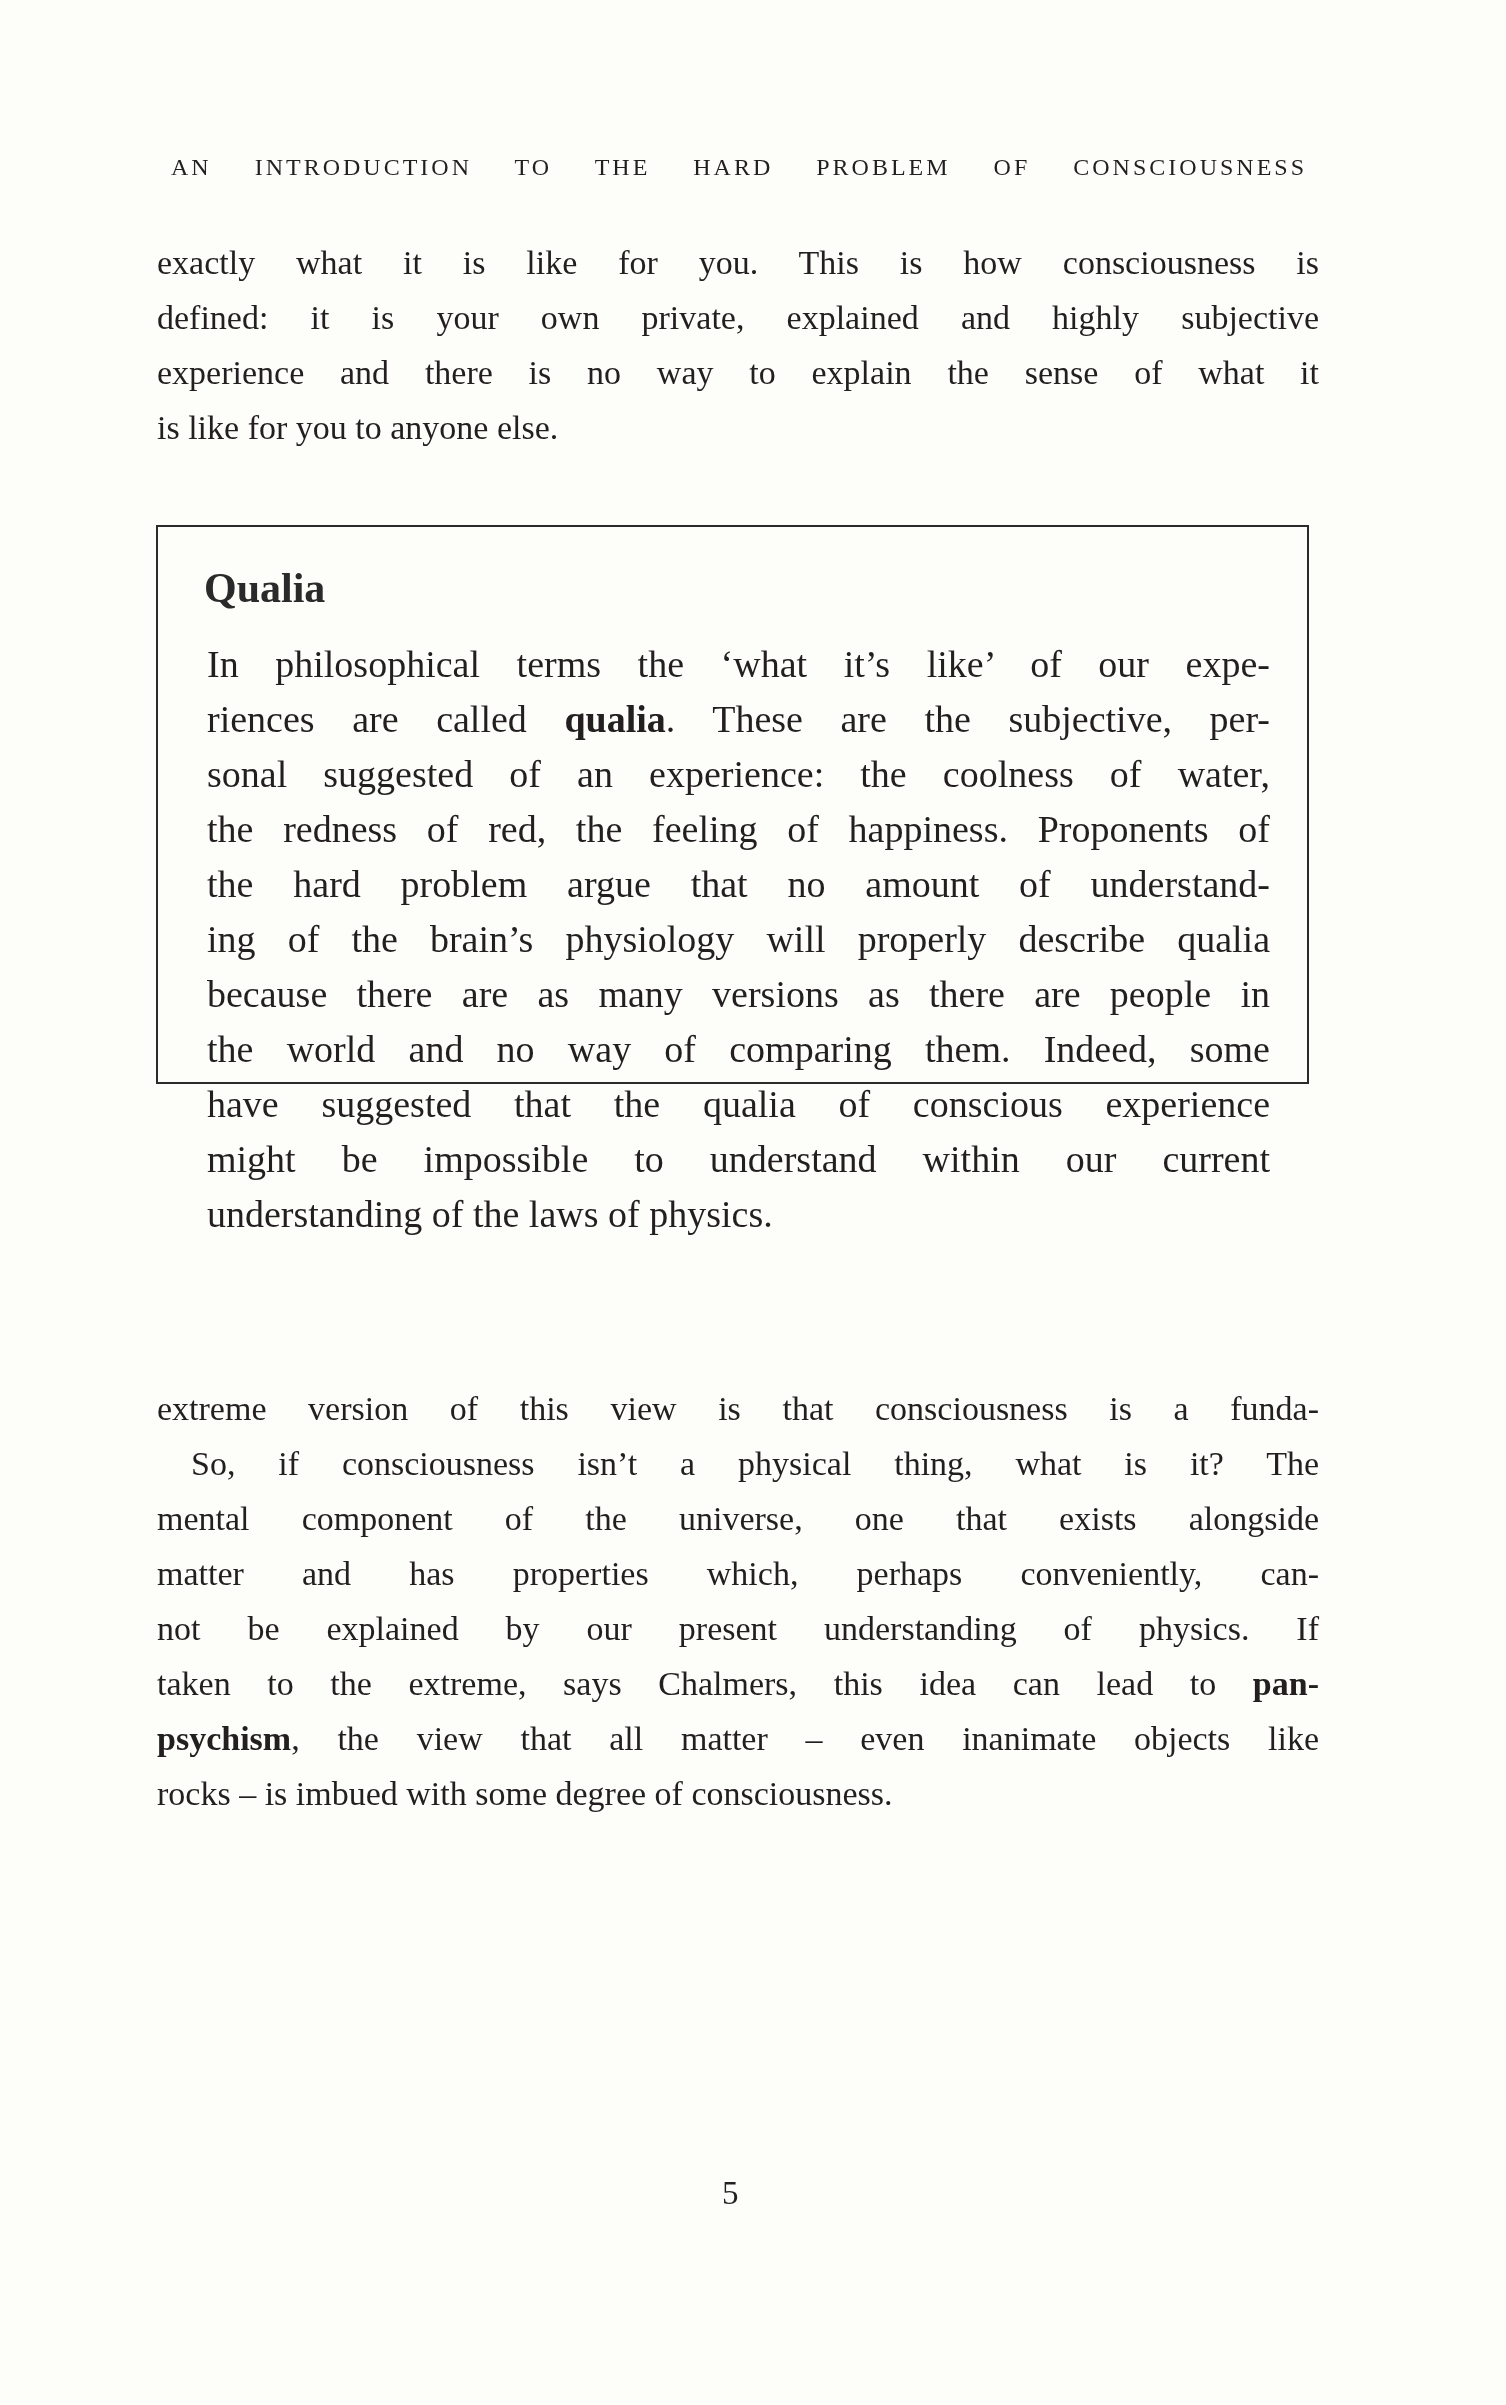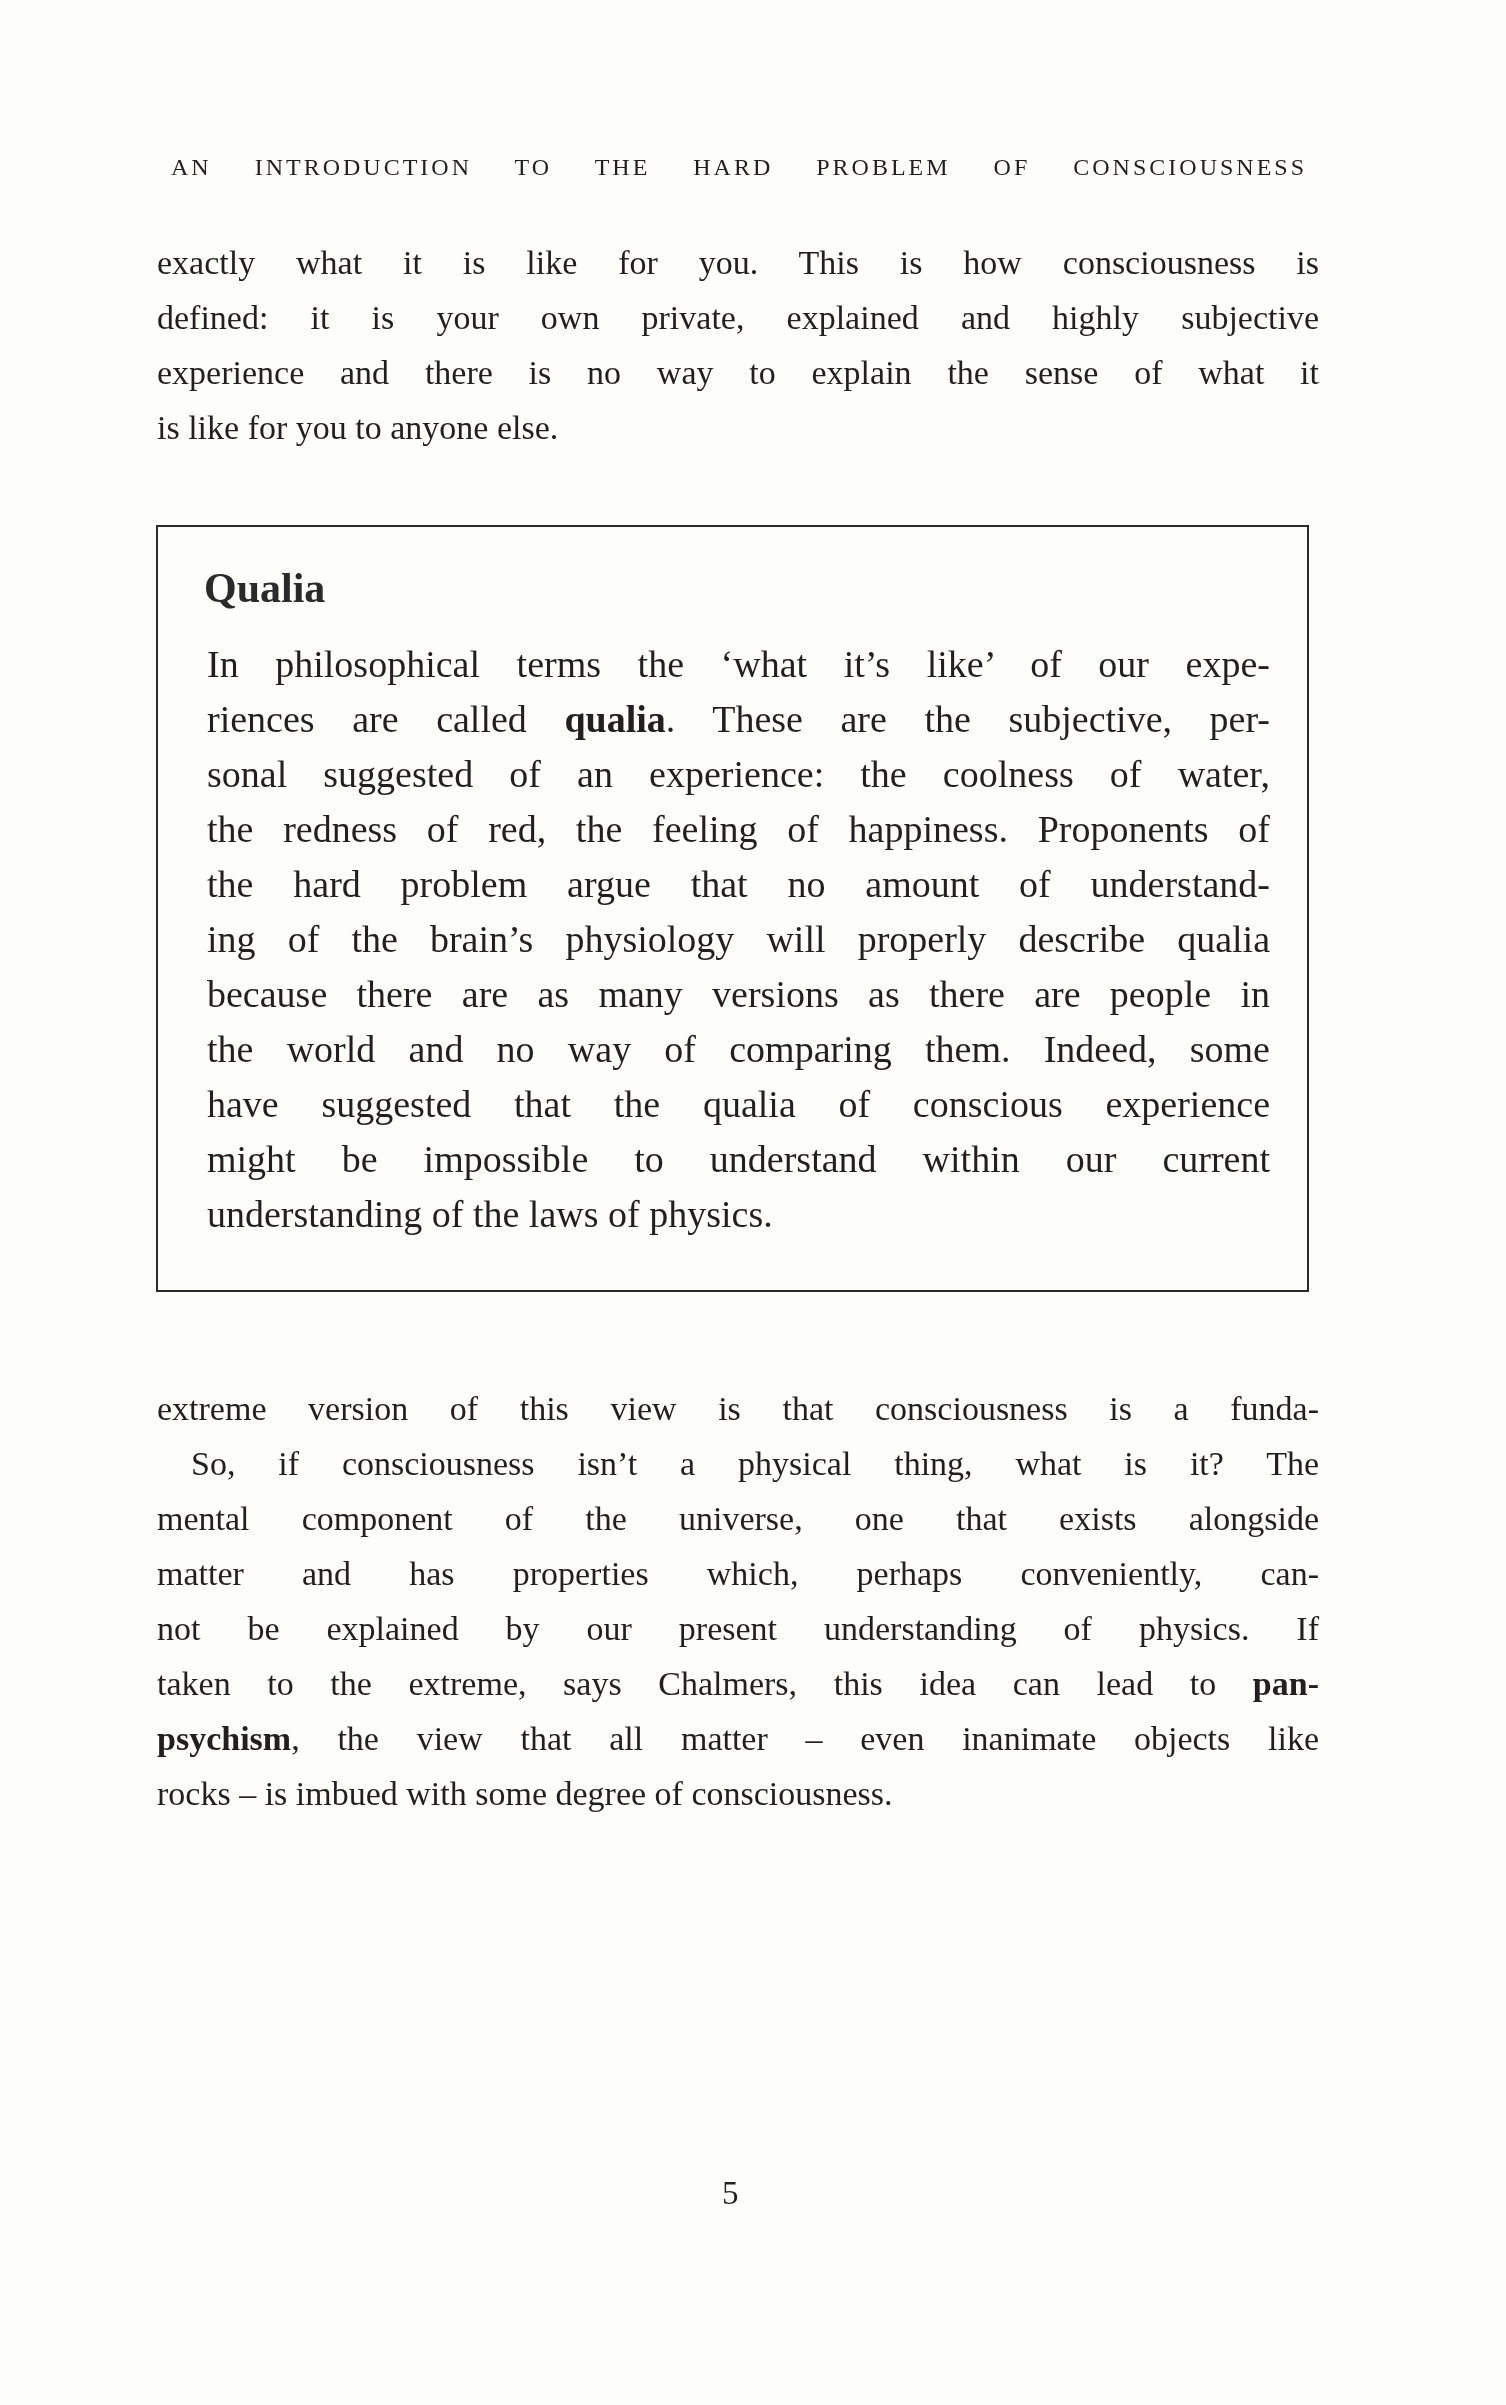--- a/index.html
+++ b/index.html
@@ -13,21 +13,21 @@
     white-space: nowrap; line-height: 33px; margin-top: 32px;
   }
   .para {
     position: absolute; font-size: 34px; line-height: 55px;
     text-align: justify; margin: 0;
   }
   .para .line { display: block; text-align: justify; text-align-last: justify; white-space: nowrap; }
   .para .line.last { text-align-last: left; }
   .p1 { left: 157px; width: 1162px; top: 235px; }
   .box {
-    position: absolute; left: 156px; top: 525px; width: 1153px; height: 767px;
+    position: absolute; left: 156px; top: 525px; width: 1153px; height: 559px;
     border: 2.9px solid #2b2b2b; box-sizing: border-box; padding-left: 41px;
   }
   .box-title {
     position: absolute; left: 46px; top: 37px; font-size: 42px; font-weight: bold; color: #2a2a2a;
   }
   .box-body { position: absolute; left: 49px; top: 110px; width: 1063px; font-size: 38px; line-height: 55px; }
   .box-body .line { display: block; text-align: justify; text-align-last: justify; white-space: nowrap; }
   .box-body .line.last { text-align-last: left; }
   .p2 { left: 157px; width: 1162px; top: 1381px; }
   b { font-weight: bold; }

